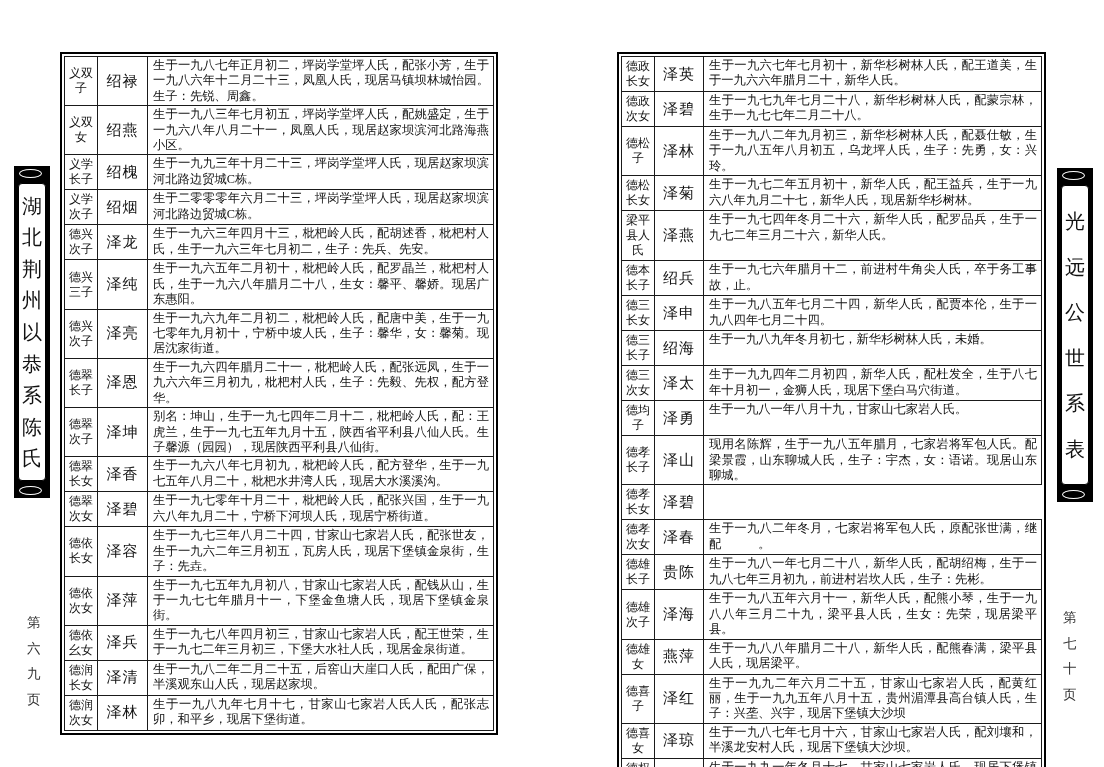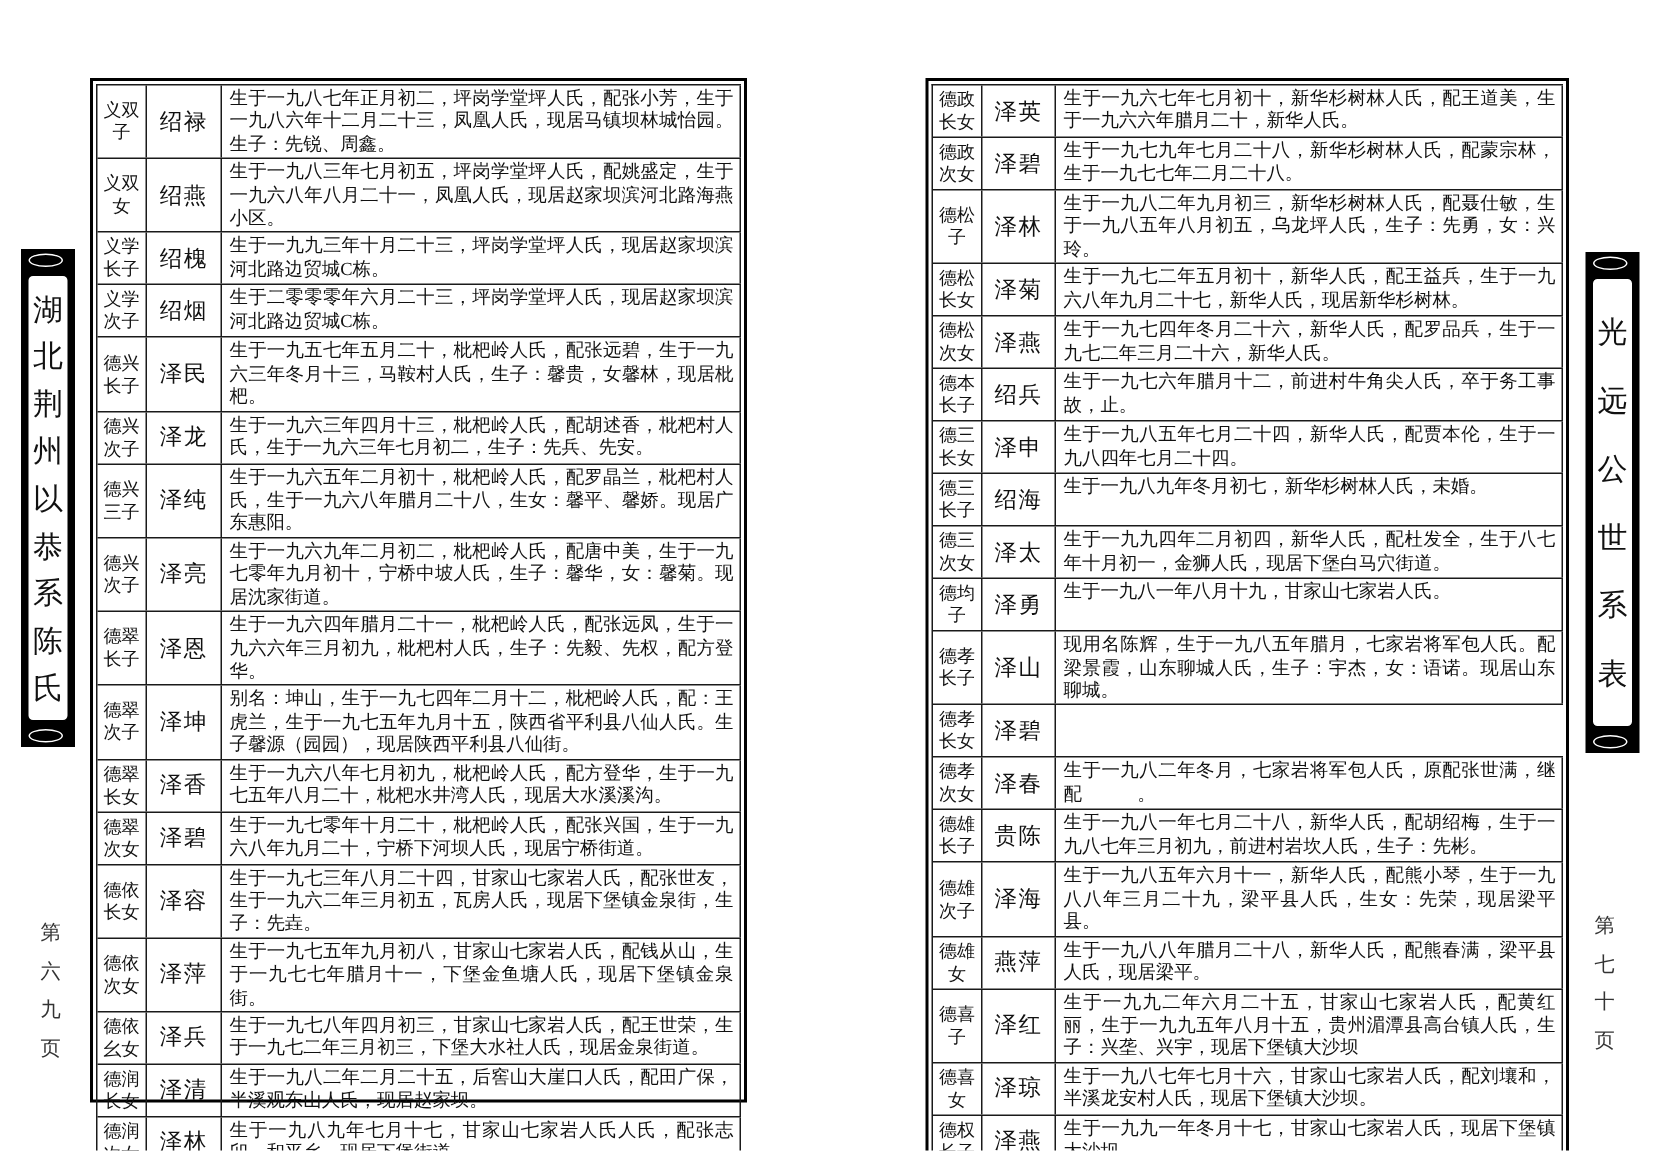--- a/index.html
+++ b/index.html
@@ -104,25 +104,20 @@
         <div class="cell name">绍槐</div>
         <div class="cell desc">生于一九九三年十月二十三，坪岗学堂坪人氏，现居赵家坝滨河北路边贸城C栋。</div>
       </div>
 
       <div class="row">
         <div class="cell rel">义学次子</div>
         <div class="cell name">绍烟</div>
         <div class="cell desc">生于二零零零年六月二十三，坪岗学堂坪人氏，现居赵家坝滨河北路边贸城C栋。</div>
       </div>
 
-      <div class="row">
-        <div class="cell rel">德兴长子</div>
-        <div class="cell name">泽民</div>
-        <div class="cell desc">生于一九五七年五月二十，枇杷岭人氏，配张远碧，生于一九六三年冬月十三，马鞍村人氏，生子：馨贵，女馨林，现居枇杷。</div>
-      </div>
 
       <div class="row">
         <div class="cell rel">德兴次子</div>
         <div class="cell name">泽龙</div>
         <div class="cell desc">生于一九六三年四月十三，枇杷岭人氏，配胡述香，枇杷村人氏，生于一九六三年七月初二，生子：先兵、先安。</div>
       </div>
 
       <div class="row">
         <div class="cell rel">德兴三子</div>
         <div class="cell name">泽纯</div>
@@ -213,21 +208,21 @@
         <div class="cell desc">生于一九八二年九月初三，新华杉树林人氏，配聂仕敏，生于一九八五年八月初五，乌龙坪人氏，生子：先勇，女：兴玲。</div>
       </div>
 
       <div class="row">
         <div class="cell rel">德松长女</div>
         <div class="cell name">泽菊</div>
         <div class="cell desc">生于一九七二年五月初十，新华人氏，配王益兵，生于一九六八年九月二十七，新华人氏，现居新华杉树林。</div>
       </div>
 
       <div class="row">
-        <div class="cell rel">德松次女</div>
+        <div class="cell rel">梁平县人氏</div>
         <div class="cell name">泽燕</div>
         <div class="cell desc">生于一九七四年冬月二十六，新华人氏，配罗品兵，生于一九七二年三月二十六，新华人氏。</div>
       </div>
 
       <div class="row">
         <div class="cell rel">德本长子</div>
         <div class="cell name">绍兵</div>
         <div class="cell desc">生于一九七六年腊月十二，前进村牛角尖人氏，卒于务工事故，止。</div>
       </div>
 

